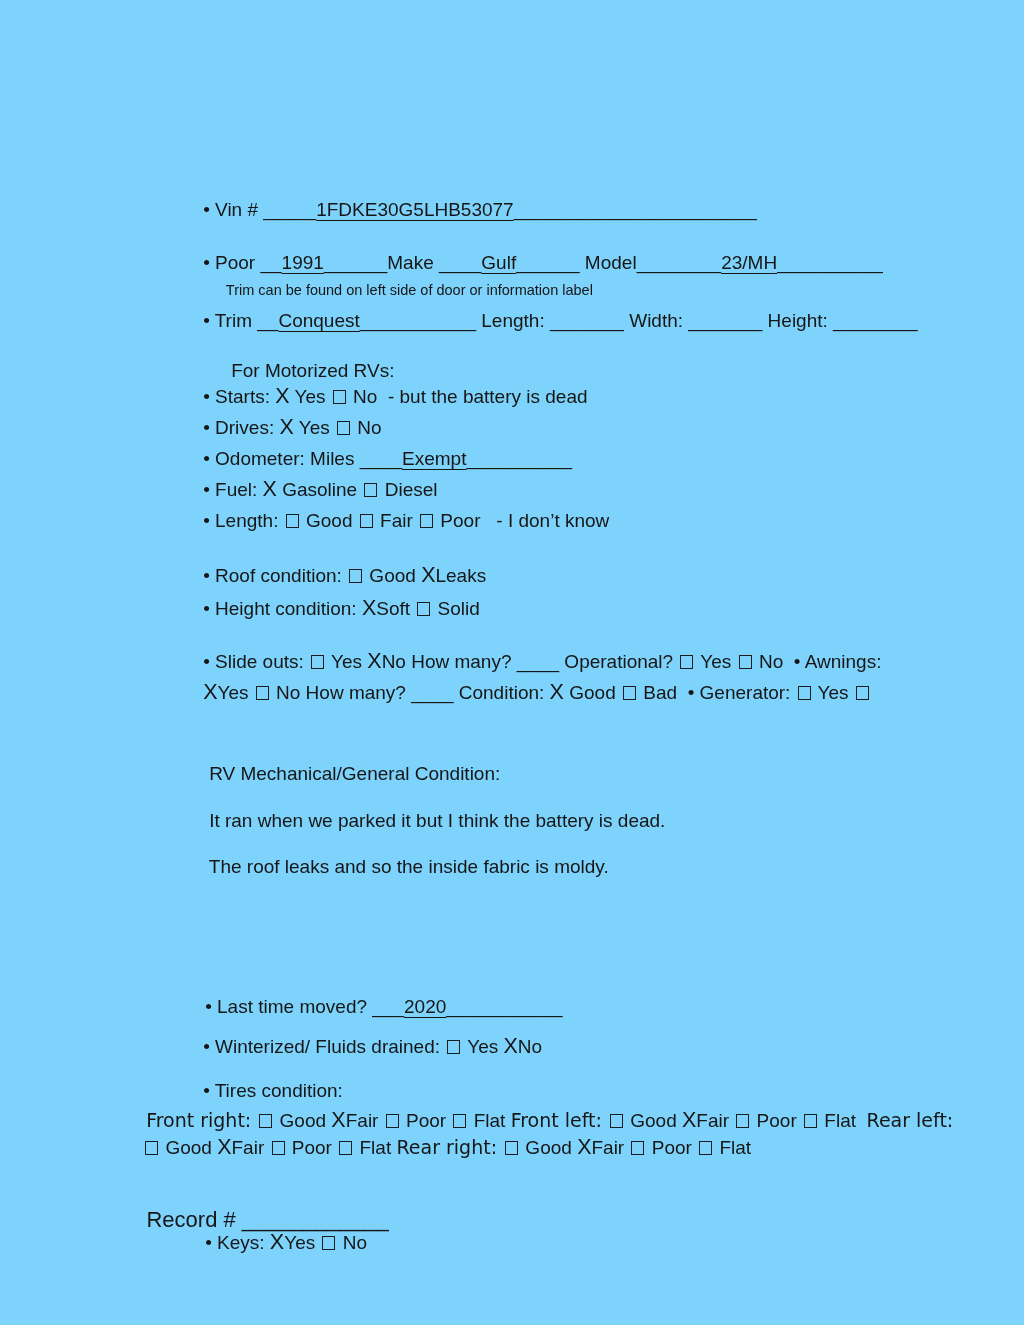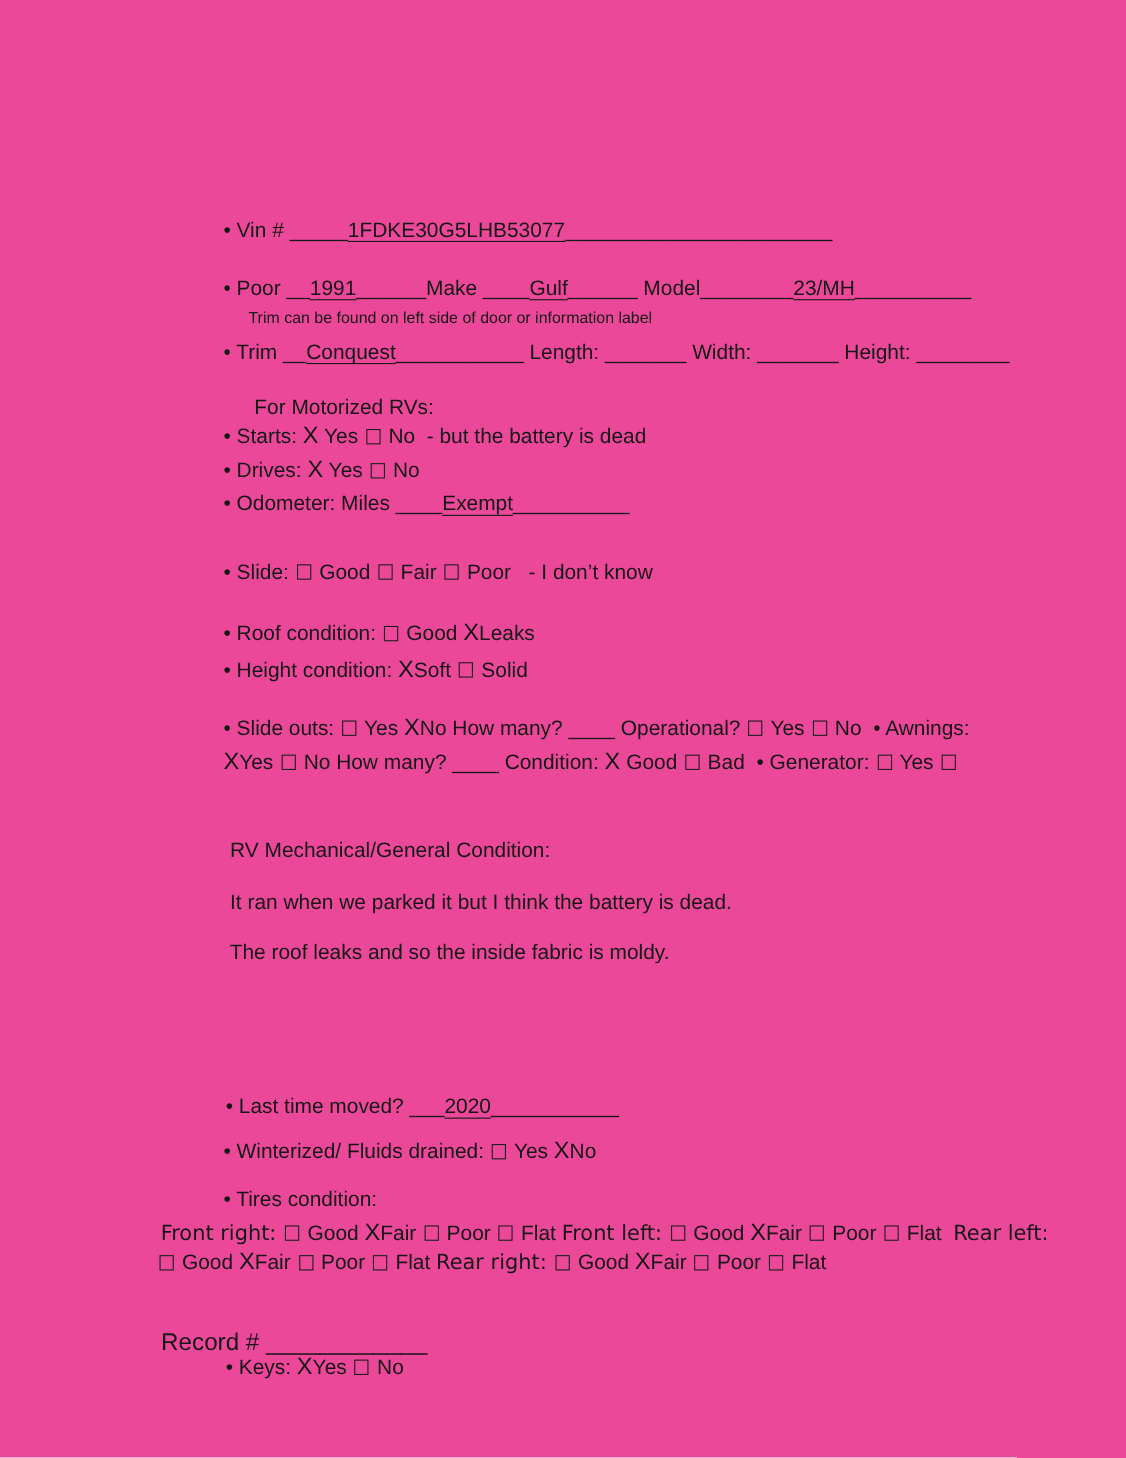--- a/index.html
+++ b/index.html
@@ -1,19 +1,19 @@
 <!DOCTYPE html>
 <html><head>
 <meta charset="utf-8">
 <style>
   html,body{margin:0;padding:0;background:#ffffff;}
   .page{
     position:relative;
     width:1024px;height:1325px;
-    background:#ec4899;
+    background:#7dd3fc;
     overflow:hidden;
     font-family:"Liberation Sans",sans-serif;
     color:#161616;
     -webkit-font-smoothing:antialiased;
   }
   .fline{
     position:absolute;
     font-size:19px;
     line-height:23px;
     white-space:pre;
@@ -94,23 +94,26 @@
   </div>
 
   <div class="fline l-drives">
     <span>• Drives: </span><span class="xm">X</span><span> Yes </span><span class="cb"></span><span> No</span>
   </div>
 
   <div class="fline l-odo">
     <span>• Odometer: Miles </span><span>____</span><span class="uv">Exempt</span><span>__________</span>
   </div>
 
+  <div class="fline l-fuel">
+    <span>• Fuel: </span><span class="xm">X</span><span> Gasoline </span><span class="cb"></span><span> Diesel</span>
+  </div>
 
   <div class="fline l-brakes">
-    <span>• Slide: </span><span class="cb"></span><span> Good </span><span class="cb"></span><span> Fair </span><span class="cb"></span><span> Poor   - I don’t know</span>
+    <span>• Length: </span><span class="cb"></span><span> Good </span><span class="cb"></span><span> Fair </span><span class="cb"></span><span> Poor   - I don’t know</span>
   </div>
 
   <div class="fline l-roof">
     <span>• Roof condition: </span><span class="cb"></span><span> Good </span><span class="xm">X</span><span>Leaks</span>
   </div>
 
   <div class="fline l-floors">
     <span>• Height condition: </span><span class="xm">X</span><span>Soft </span><span class="cb"></span><span> Solid</span>
   </div>
 

